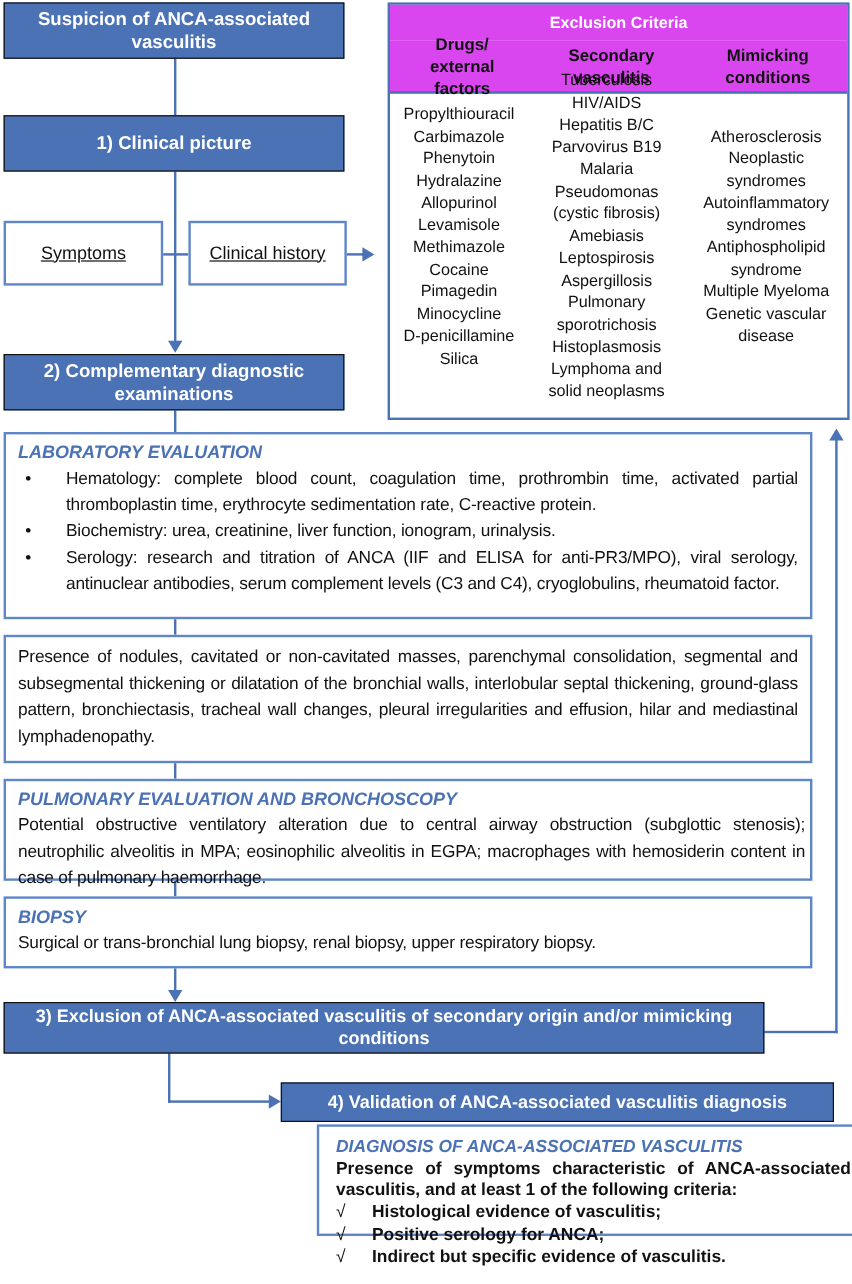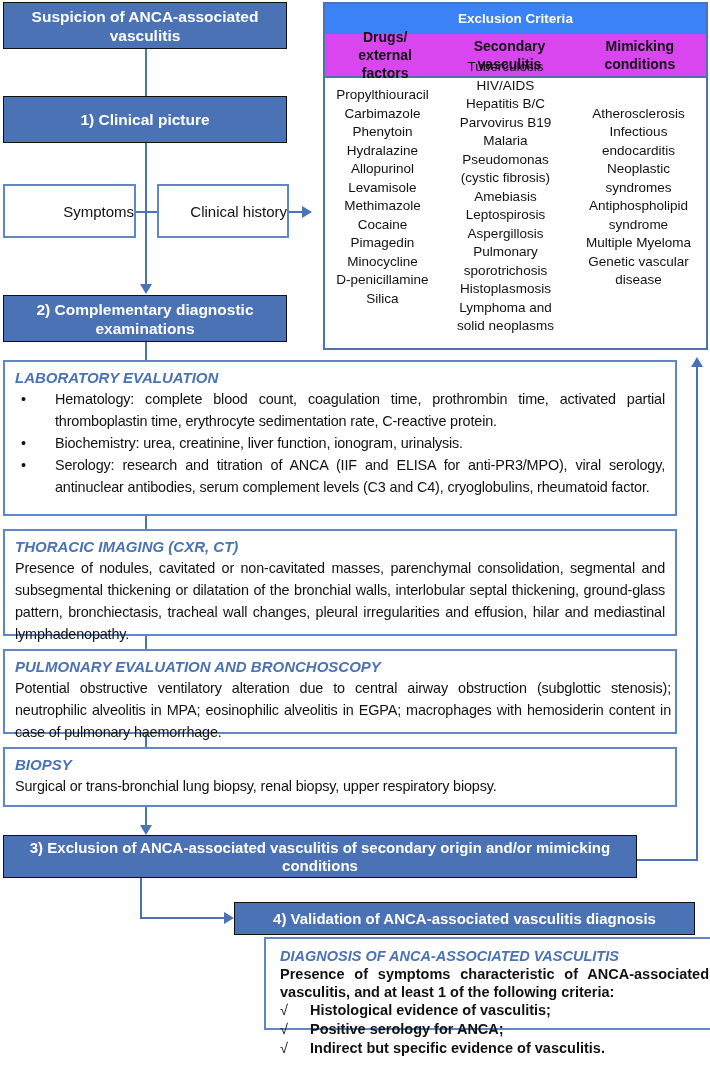--- a/index.html
+++ b/index.html
@@ -7,35 +7,35 @@
            font-family: "Liberation Sans", sans-serif; color: #111; }
     .abs { position: absolute; box-sizing: border-box; }
 
     
     .step { background: #4a72b4; border: 1.5px solid #111; color: #fff; font-weight: bold;
             display: flex; align-items: center; justify-content: center; text-align: center;
             line-height: 19px; font-size: 15.5px; }
 
     
     .outline { background: #fff; border: 2px solid #5f86c8; }
-    .small-box { display: flex; align-items: center; justify-content: flex-end; font-size: 15px; }
+    .small-box { display: flex; align-items: center; justify-content: center; font-size: 15px; text-decoration: underline; }
 
     
     .vline { background: #4a72b4; width: 2px; }
     .hline { background: #4a72b4; height: 2px; }
     .arrow-down { width: 0; height: 0; border-left: 6px solid transparent; border-right: 6px solid transparent;
                   border-top: 10px solid #4a72b4; }
     .arrow-right { width: 0; height: 0; border-top: 6px solid transparent; border-bottom: 6px solid transparent;
                    border-left: 10px solid #4a72b4; }
     .arrow-up { width: 0; height: 0; border-left: 6px solid transparent; border-right: 6px solid transparent;
                 border-bottom: 10px solid #4a72b4; }
 
     
     .excl { border: 2px solid #4a72b4; background: #fff; }
-    .excl-title { background: #3b82f6; color: #fff; font-weight: bold; font-size: 13.5px; text-align: center;
+    .excl-title { background: #d946ef; color: #fff; font-weight: bold; font-size: 13.5px; text-align: center;
                   height: 30px; line-height: 30px; }
     .excl-head { background: #d946ef; display: flex; height: 42px; border-bottom: 2px solid #4a72b4; }
     .excl-head div { flex: 1; font-weight: bold; font-size: 14px; text-align: center; line-height: 18px;
                      display: flex; align-items: center; justify-content: center; }
     .excl-body { display: flex; height: 238px; }
     .excl-col { flex: 1; display: flex; flex-direction: column; justify-content: center; align-items: center;
                 font-size: 13.5px; line-height: 18.5px; text-align: center; }
 
     
     .sec-title { color: #4a72b4; font-weight: bold; font-style: italic; font-size: 15px; line-height: 20px; }
@@ -121,22 +121,22 @@
         <div>Pseudomonas (cystic fibrosis)</div>
         <div>Amebiasis</div>
         <div>Leptospirosis</div>
         <div>Aspergillosis</div>
         <div>Pulmonary sporotrichosis</div>
         <div>Histoplasmosis</div>
         <div>Lymphoma and solid neoplasms</div>
       </div>
     <div class="excl-col" style="padding:0 10px;">
         <div>Atherosclerosis</div>
-        <div>Infectious endocarditis</div>
         <div>Neoplastic syndromes</div>
+        <div>Autoinflammatory syndromes</div>
         <div>Antiphospholipid syndrome</div>
         <div>Multiple Myeloma</div>
         <div>Genetic vascular disease</div>
       </div>
   </div>
 </div>
 
 <div class="abs step" style="left:3px;top:295px;width:284px;height:47px;padding:0 30px;">
   <span>2) Complementary diagnostic examinations</span>
 </div>
@@ -144,21 +144,20 @@
 <div class="abs outline" style="left:3px;top:360px;width:674px;height:156px;padding:6px 10px 0 10px;">
   <div class="sec-title">LABORATORY EVALUATION</div>
   <ul class="bullets">
     <li><span class="dot">•</span><span>Hematology: complete blood count, coagulation time, prothrombin time, activated partial thromboplastin time, erythrocyte sedimentation rate, C-reactive protein.</span></li>
     <li><span class="dot">•</span><span>Biochemistry: urea, creatinine, liver function, ionogram, urinalysis.</span></li>
     <li><span class="dot">•</span><span>Serology: research and titration of ANCA (IIF and ELISA for anti-PR3/MPO), viral serology, antinuclear antibodies, serum complement levels (C3 and C4), cryoglobulins, rheumatoid factor.</span></li>
   </ul>
 </div>
 
 <div class="abs outline" style="left:3px;top:529px;width:674px;height:107px;padding:6px 10px 0 10px;">
-  <div class="sec-title">THORACIC IMAGING (CXR, CT)</div>
   <div class="sec-text">Presence of nodules, cavitated or non-cavitated masses, parenchymal consolidation, segmental and subsegmental thickening or dilatation of the bronchial walls, interlobular septal thickening, ground-glass pattern, bronchiectasis, tracheal wall changes, pleural irregularities and effusion, hilar and mediastinal lymphadenopathy.</div>
 </div>
 
 <div class="abs outline" style="left:3px;top:649px;width:674px;height:85px;padding:6px 4px 0 10px;">
   <div class="sec-title">PULMONARY EVALUATION AND BRONCHOSCOPY</div>
   <div class="sec-text">Potential obstructive ventilatory alteration due to central airway obstruction (subglottic stenosis); neutrophilic alveolitis in MPA; eosinophilic alveolitis in EGPA; macrophages with hemosiderin content in case of pulmonary haemorrhage.</div>
 </div>
 
 <div class="abs outline" style="left:3px;top:747px;width:674px;height:60px;padding:6px 10px 0 10px;">
   <div class="sec-title">BIOPSY</div>

